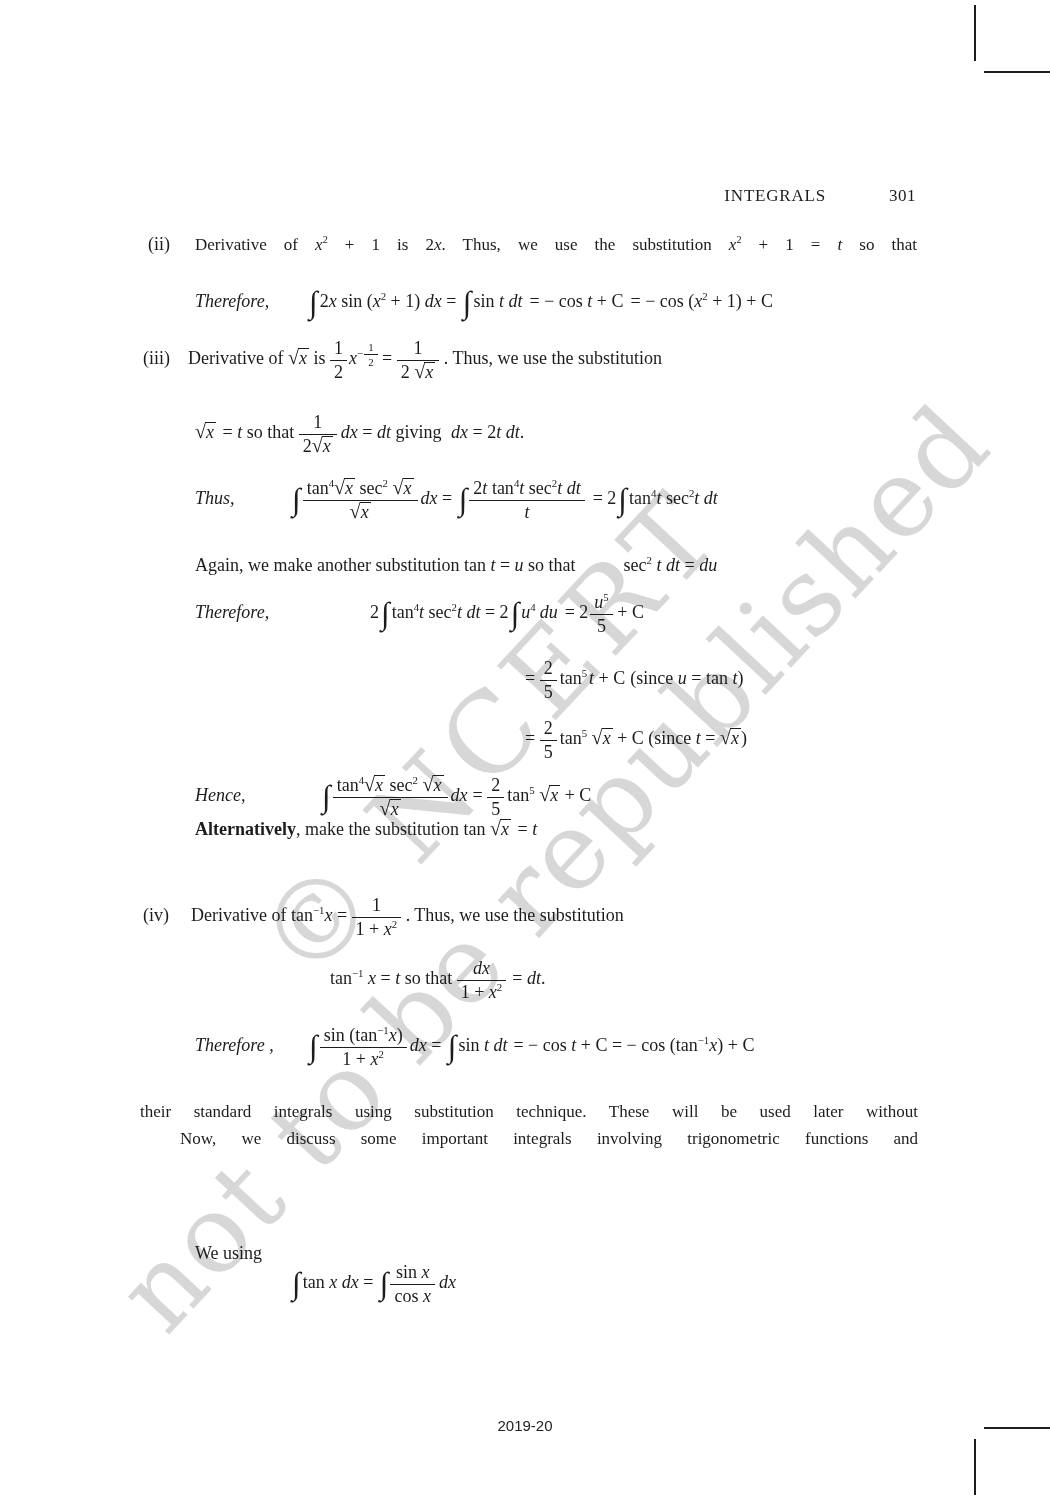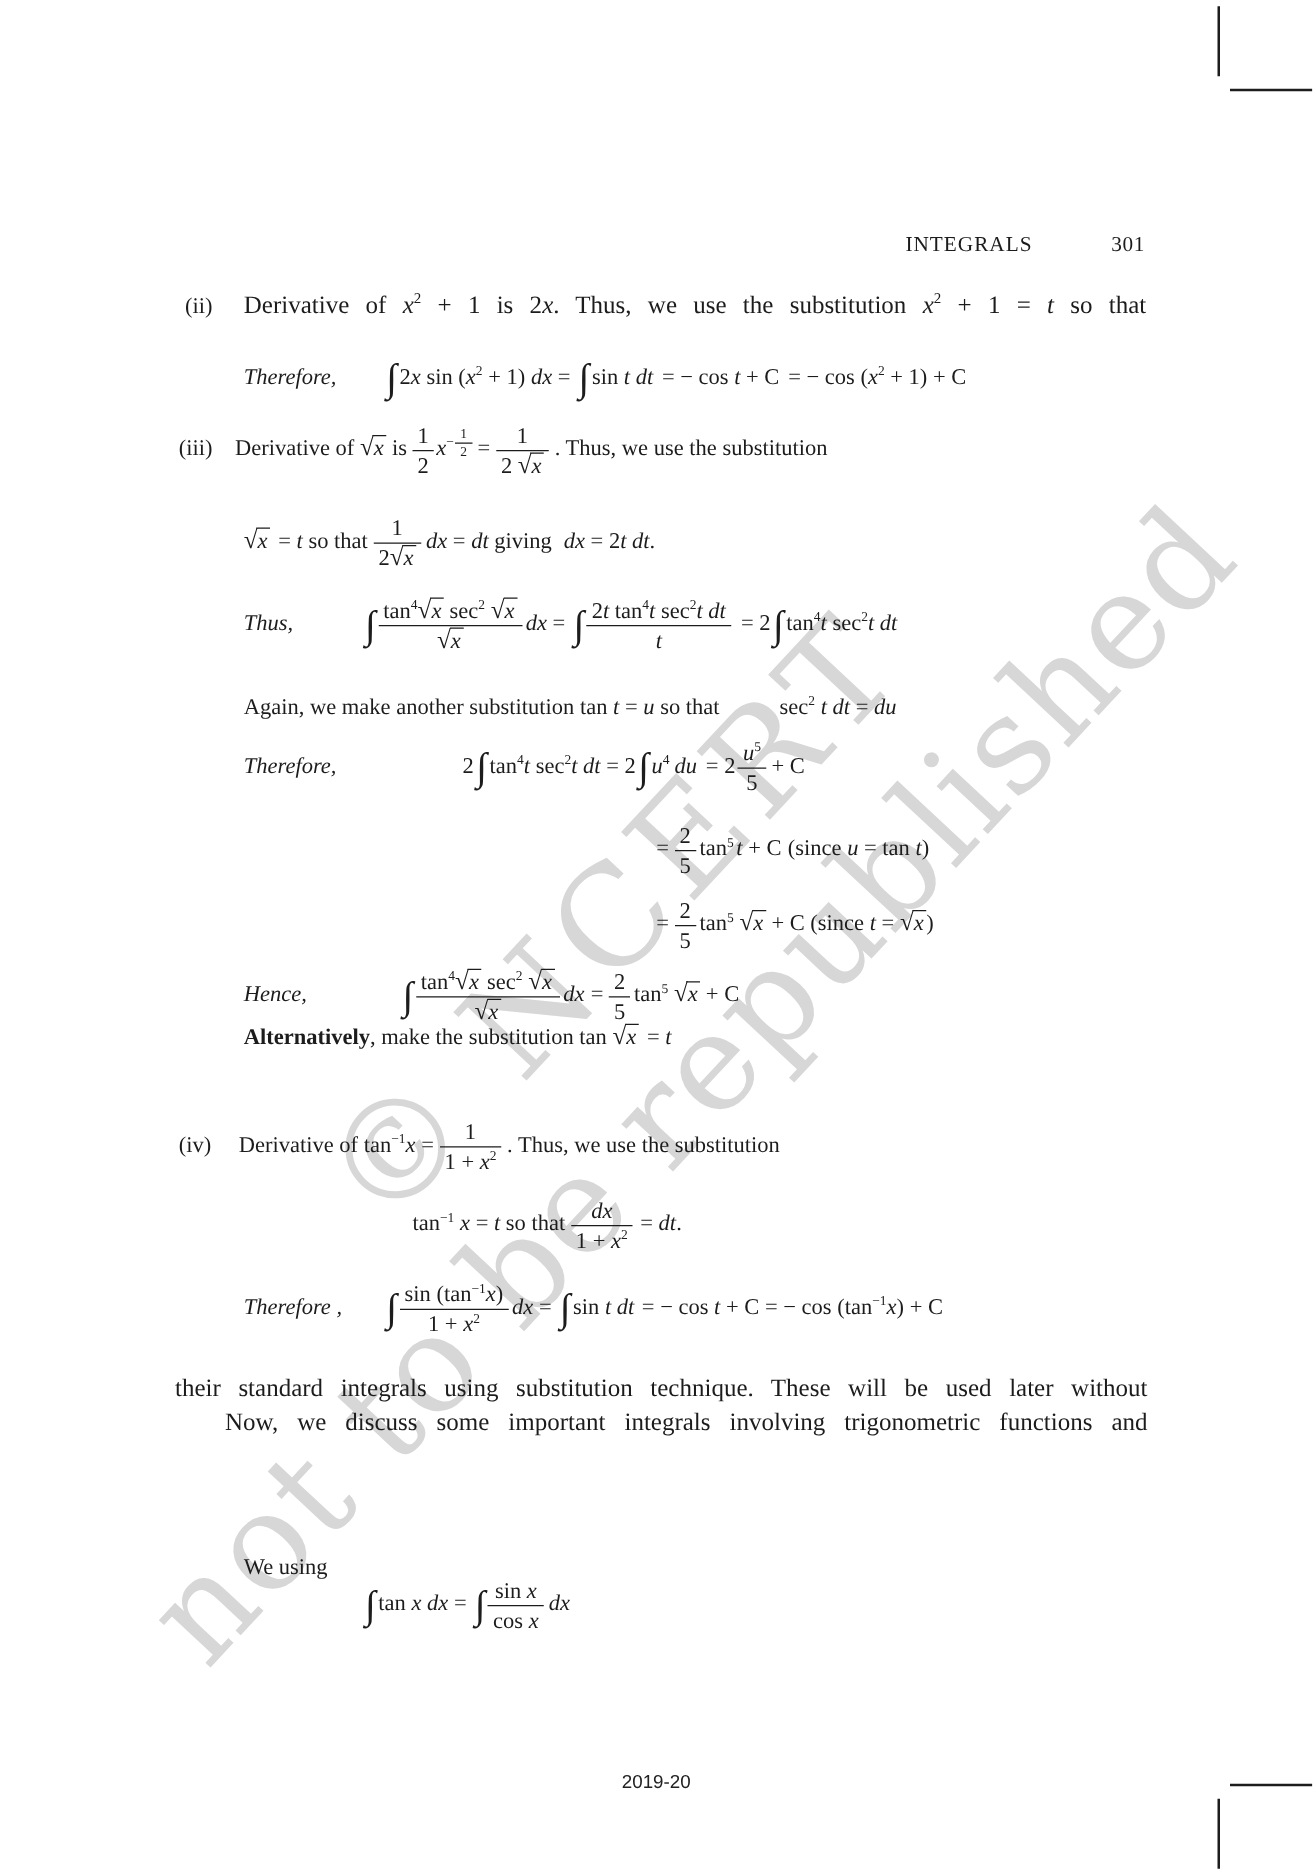--- a/index.html
+++ b/index.html
@@ -15,21 +15,21 @@
   
   .header{position:absolute;z-index:2;top:186px;left:0;width:916px;text-align:right;
           font-size:17px;letter-spacing:0.8px;}
   .header .pageno{margin-left:63px;letter-spacing:0.5px;}
   .footer{position:absolute;z-index:2;top:1417px;left:0;width:1050px;text-align:center;
           font-family:"Liberation Sans",sans-serif;font-size:15px;color:#222;}
   
   .crop{position:absolute;background:#1d1d1d;z-index:3;}
   
   .row{position:absolute;z-index:2;font-size:18px;line-height:27px;white-space:nowrap;}
-  .block{position:absolute;z-index:2;font-size:20px;line-height:27px;}
+  .block{position:absolute;z-index:2;font-size:17px;line-height:27px;}
   .jline{text-align:justify;text-align-last:justify;}
   .jpara{text-align:justify;}
   .indent{text-indent:40px;}
   .lbl{display:inline-block;font-style:italic;}
   
   .m-r{font-style:normal;}
   .m-i{font-style:italic;}
   .m-b{font-weight:700;}
   .m-bi{font-weight:700;font-style:italic;}
   sup.m-sup{font-size:60%;vertical-align:super;line-height:0;}

